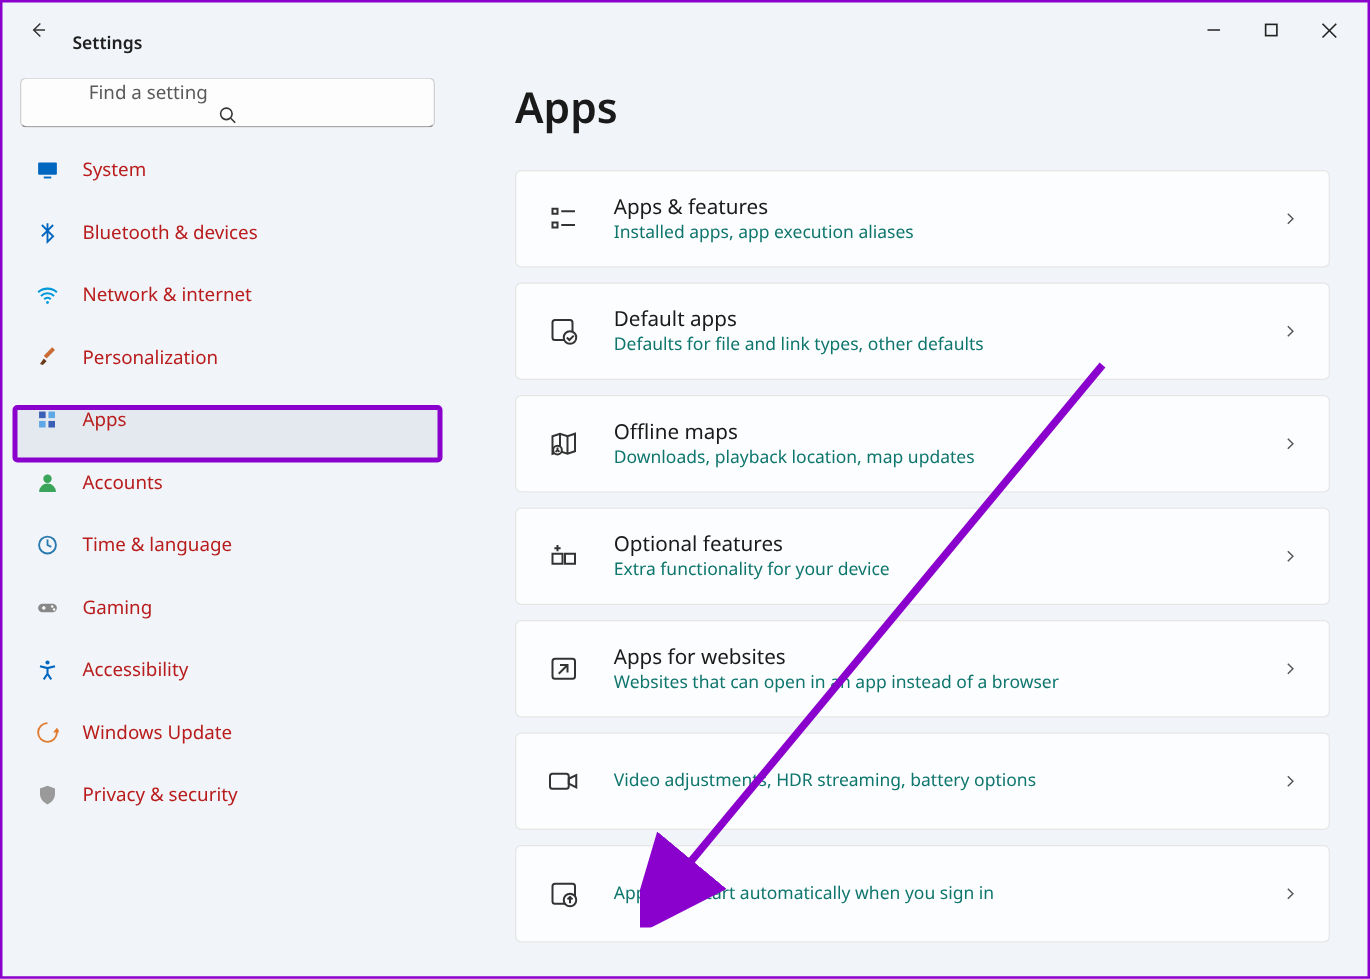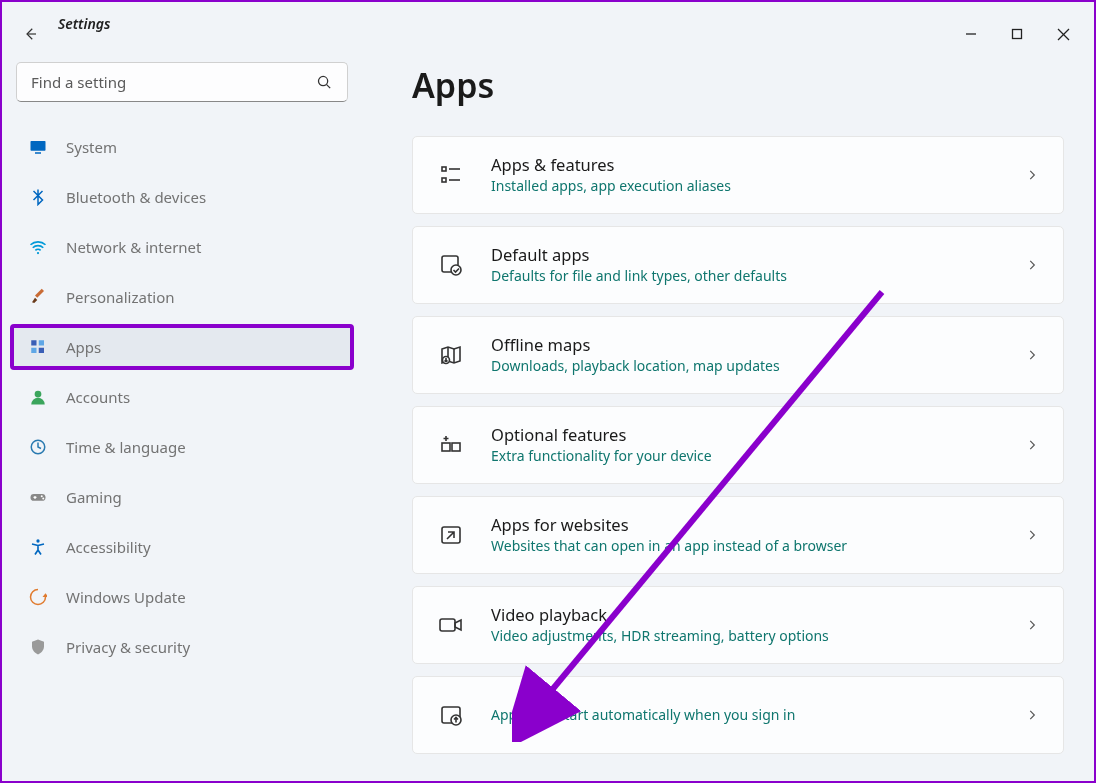--- a/index.html
+++ b/index.html
@@ -1,39 +1,39 @@
 <!DOCTYPE html>
 <html><head>
 <meta charset="utf-8">
 <style>
 * { margin: 0; padding: 0; box-sizing: border-box; font-family: "Segoe UI", system-ui, sans-serif; }
 body { width: 1096px; height: 783px; background: #f1f4f8; border: 2px solid #8a00cc; overflow: hidden; position: relative; }
 
-.titlebar { height: 42px; display: flex; align-items: flex-start; padding: 12px 8px; font-style: italic; }
+.titlebar { height: 42px; display: flex; align-items: flex-end; padding: 0 8px; }
 .back-btn { width: 40px; height: 40px; display: flex; align-items: center; justify-content: center; cursor: pointer; }
 .title-text { font-size: 14px; font-weight: 600; color: #202020; margin-left: 8px; }
 .win-controls { margin-left: auto; display: flex; }
 .win-btn { width: 46px; height: 40px; display: flex; align-items: center; justify-content: center; cursor: pointer; }
 
 .layout { display: flex; height: calc(100% - 42px); }
 
 .sidebar { width: 360px; padding: 8px 10px; flex-shrink: 0; }
 .profile { display: flex; align-items: center; gap: 14px; padding: 16px 6px 20px 6px; }
 .avatar { width: 68px; height: 68px; border-radius: 50%; background: linear-gradient(135deg,#8b9dc3,#3b5998); display:flex; align-items:center; justify-content:center; color:#fff; font-size:11px; overflow:hidden; }
 .avatar-inner { width:100%; height:100%; background: radial-gradient(circle at 35% 30%, #d4a574 18%, #2a2a2a 18% 40%, #8ba987 40% 60%, #5a7a5a 60%); }
 .profile-name { font-size: 16px; font-weight: 600; color: #1a1a1a; }
 .profile-email { font-size: 14px; color: #555; display:flex; align-items:center; gap:2px; }
 .blur-box { display:inline-block; height:14px; background:#bbb; filter: blur(1px); }
 
-.search-box { display: flex; align-items: center; height: 40px; background: #fdfdfe; border: 1px solid #d0d0d0; border-radius: 5px; padding: 0 14px; margin: 10px 4px 20px 4px; border-bottom: 1.5px solid #888; }
+.search-box { display: flex; align-items: center; height: 40px; background: #fdfdfe; border: 1px solid #d0d0d0; border-radius: 5px; padding: 0 14px; margin: 10px 4px 20px 4px; border-bottom: 1.5px solid #888; flex-direction: column; }
 .search-box input { flex: 1; border: none; outline: none; background: transparent; font-size: 15px; color: #555; }
 .search-box input::placeholder { color: #5a5a5a; }
 
 .nav { display: flex; flex-direction: column; }
-.nav-item { display: flex; align-items: center; gap: 18px; height: 42px; padding: 0 16px; border-radius: 5px; font-size: 15px; color: #737373; cursor: pointer; margin: 4px 0; }
+.nav-item { display: flex; align-items: flex-start; gap: 18px; height: 42px; padding: 0 16px; border-radius: 5px; font-size: 15px; color: #b91c1c; cursor: pointer; margin: 4px 0; }
 .nav-item.active { background: #e4e9ef; }
 .nav-item.highlighted { outline: 4px solid #8a00cc; outline-offset: -2px; border-radius: 2px; }
 .nav-icon { width: 20px; height: 20px; display: flex; align-items: center; justify-content: center; flex-shrink:0; }
 
 .main { flex: 1; padding: 18px 30px 0 50px; overflow-y: auto; }
 .page-title { font-size: 34px; font-weight: 600; color: #1a1a1a; margin-bottom: 28px; }
 
 .card { background: #fcfdfe; border: 1px solid #e6e6e6; border-radius: 5px; height: 78px; display: flex; align-items: center; padding: 0 24px; margin-bottom: 12px; cursor: pointer; }
 .card-icon { width: 28px; height: 28px; display: flex; align-items: center; justify-content: center; margin-right: 26px; flex-shrink:0; color:#333; }
 .card-body { flex: 1; }
@@ -274,21 +274,20 @@
           </svg>
         </div>
         <div class="card">
           <div class="card-icon">
             <svg width="26" height="24" viewBox="0 0 26 24" fill="none" stroke="#333" stroke-width="1.6">
               <rect x="2" y="6" width="15" height="12" rx="2"></rect>
               <path d="M17 10l6-3v10l-6-3z"></path>
             </svg>
           </div>
           <div class="card-body">
-            <div class="card-title">Video playback</div>
             <div class="card-sub">Video adjustments, HDR streaming, battery options</div>
           </div>
           <svg class="chevron" width="14" height="14" viewBox="0 0 24 24" fill="none" stroke="#555" stroke-width="2">
             <path d="M9 5l7 7-7 7"></path>
           </svg>
         </div>
         <div class="card">
           <div class="card-icon">
             <svg width="24" height="24" viewBox="0 0 24 24" fill="none" stroke="#333" stroke-width="1.6">
               <rect x="3" y="4" width="18" height="16" rx="2"></rect>

